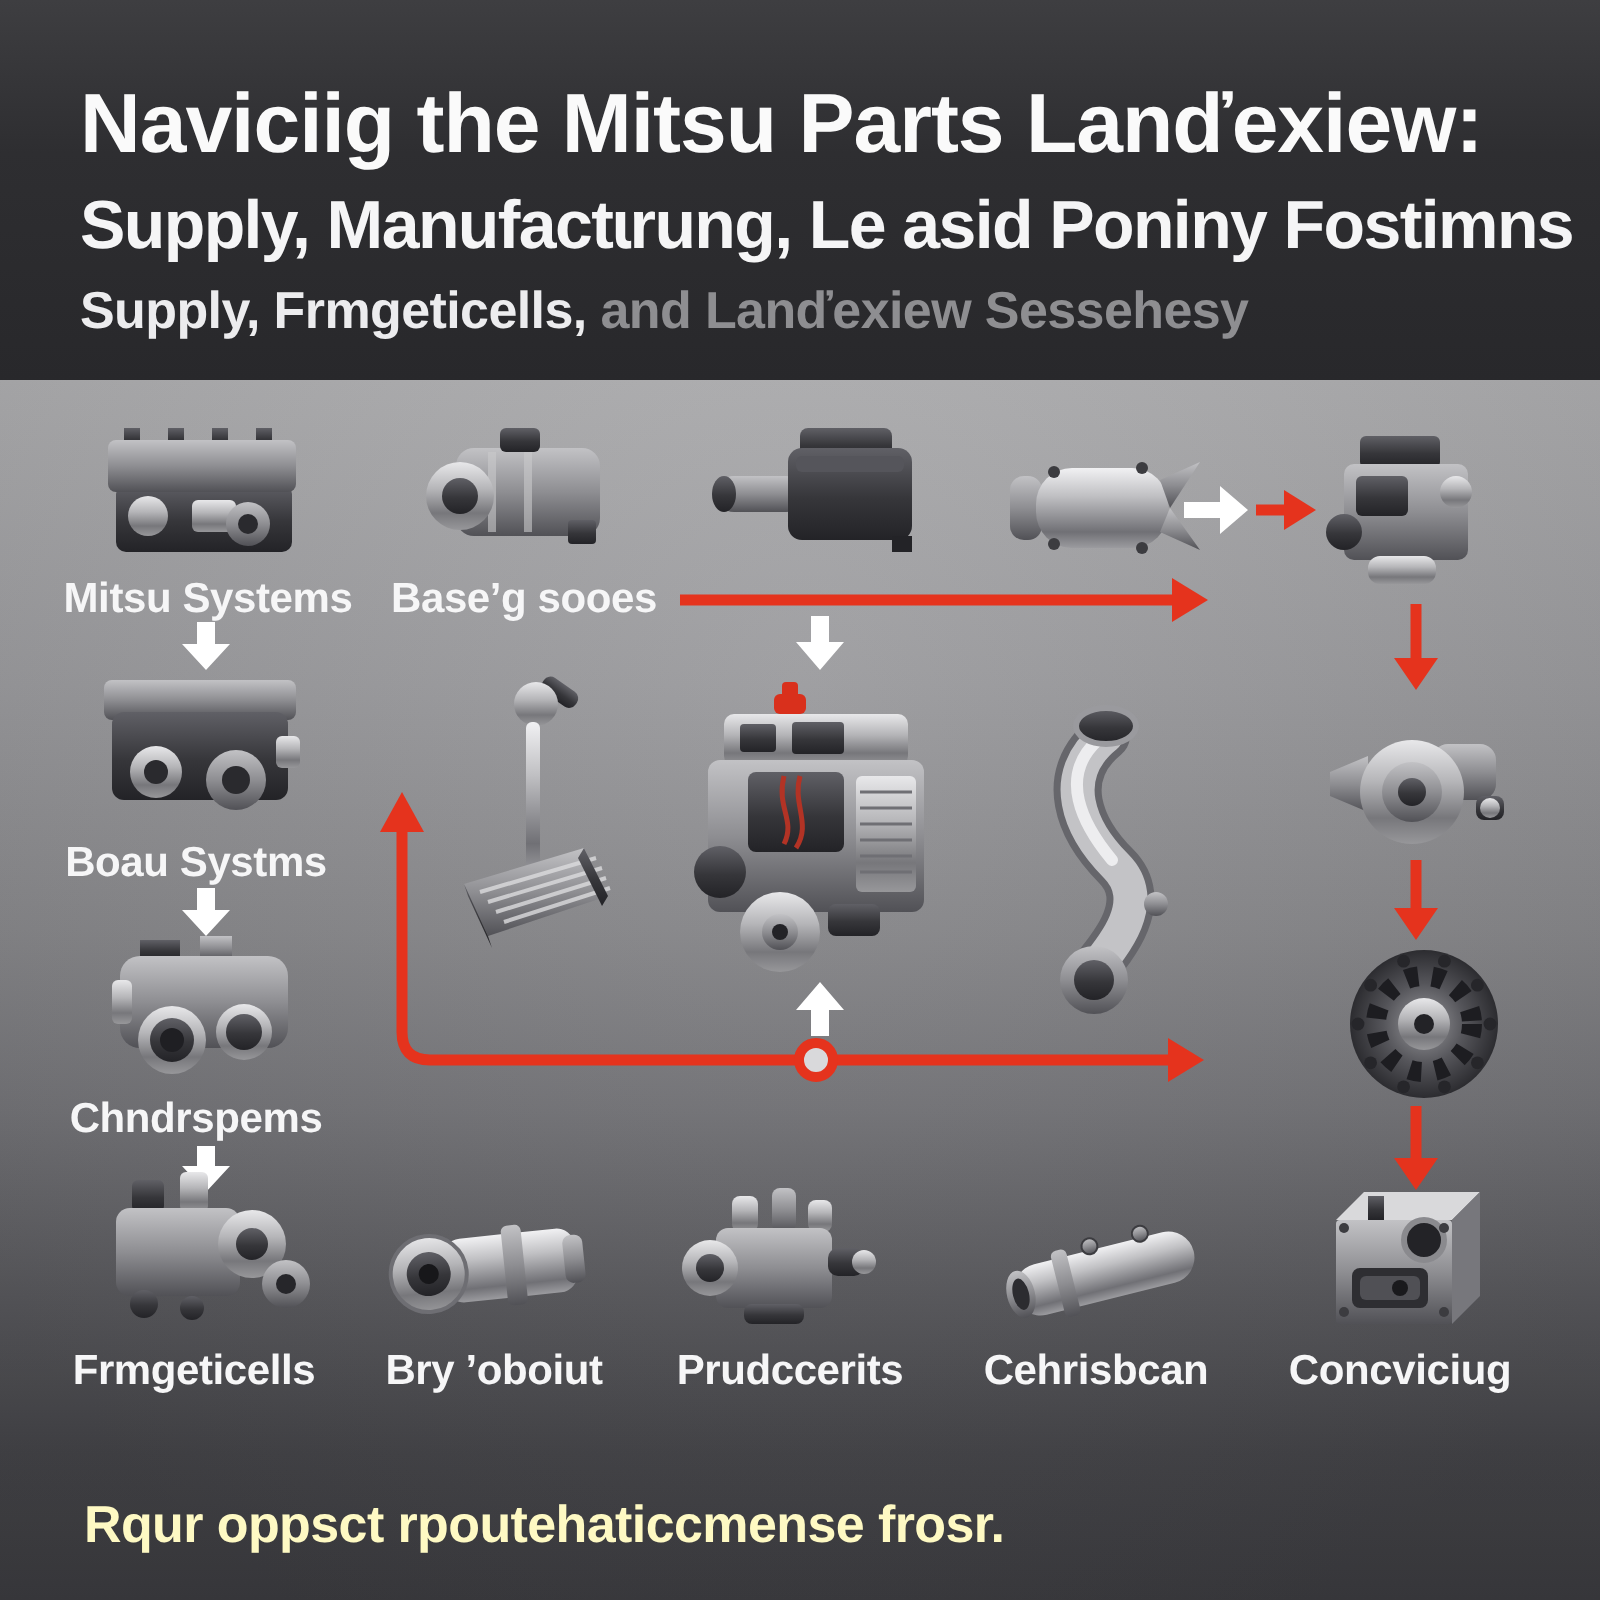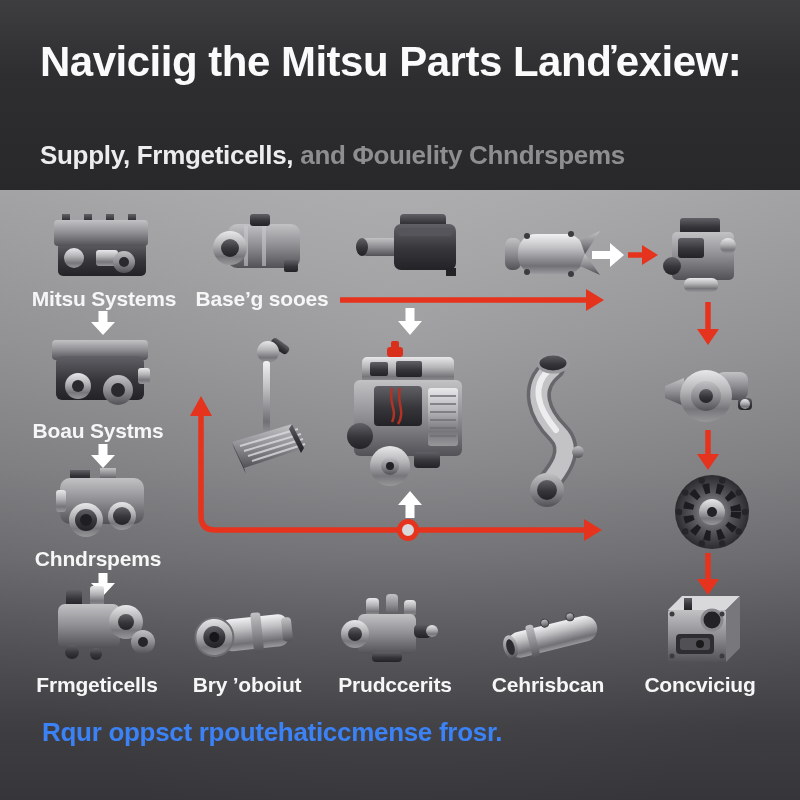--- a/index.html
+++ b/index.html
@@ -18,34 +18,35 @@
   .t3 .gray{color:#8e8e91;}
   
   .panel{position:absolute;left:0;top:190px;width:800px;height:610px;
          background:linear-gradient(180deg,#adadaf 0%,#9a9a9d 25%,#87878a 45%,
                     #737377 60%,#58585c 75%,#434347 88%,#3a3a3e 100%);}
   .vignette{position:absolute;left:0;top:190px;width:800px;height:610px;pointer-events:none;
          background:radial-gradient(ellipse at 50% 25%, rgba(255,255,255,0.05) 0%, rgba(0,0,0,0.07) 85%);}
   svg.diagram{position:absolute;left:0;top:190px;width:800px;height:610px;display:block;}
   text.lbl{font-family:"Liberation Sans",sans-serif;font-size:21px;font-weight:700;
            fill:#f6f6f7;text-anchor:middle;letter-spacing:-0.2px;}
-  .caption{position:absolute;left:42px;top:717px;font-size:26px;font-weight:800;
-           letter-spacing:-0.3px;color:#3b82f6;white-space:nowrap;}
+  .caption{position:absolute;left:42px;top:747px;font-size:26px;font-weight:800;
+           letter-spacing:-0.3px;color:#fef9c3;white-space:nowrap;}
   .redstroke{stroke:#e5331d;stroke-width:5.5;fill:none;}
   .redfill{fill:#e5331d;}
   .whitearrow{fill:#ffffff;}
 </style>
 </head>
 <body>
 
 <div class="stage">
 
   <div class="header">
     <div class="t1">Naviciig the Mitsu Parts Lanďexiew:</div>
-    <div class="t3"><span>Supply, Frmgeticells,</span><span class="gray"> and Φouıelity Chndrspems</span></div>
+    <div class="t2">Supply, Manufactɩrung, Le asid Poniny Fostimns</div>
+    <div class="t3"><span>Supply, Frmgeticells,</span><span class="gray"> and Lanďexiew Sessehesy</span></div>
   </div>
 
   <div class="panel"></div>
   <div class="vignette"></div>
 
   <svg class="diagram" viewBox="0 0 800 610">
     <defs>
       <linearGradient id="gm" x1="0" y1="0" x2="0" y2="1">
         <stop offset="0" stop-color="#e8e8ea"></stop>
           <stop offset="0.4" stop-color="#b5b5b8"></stop>

